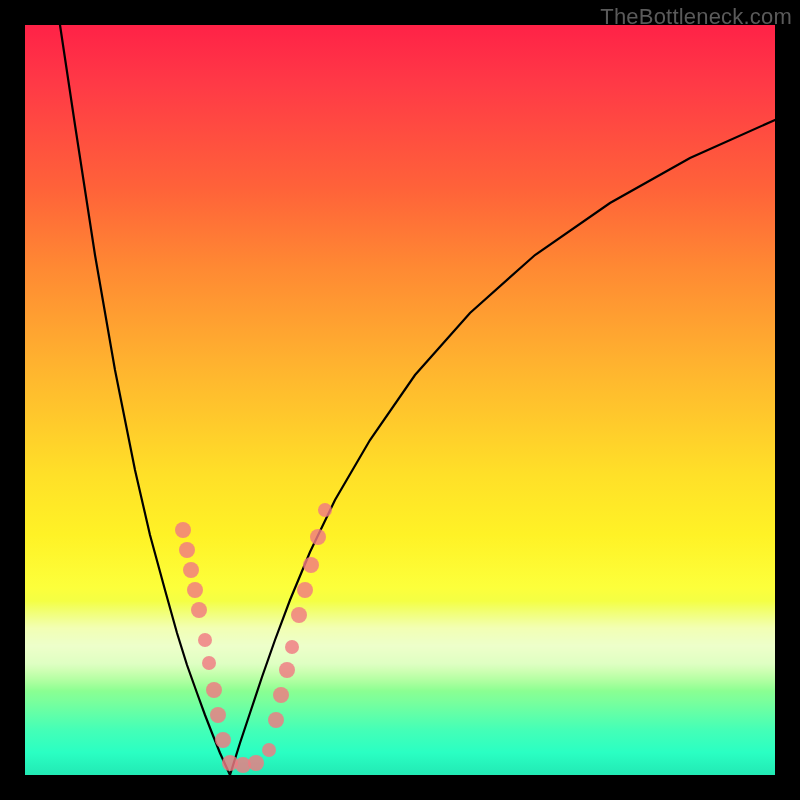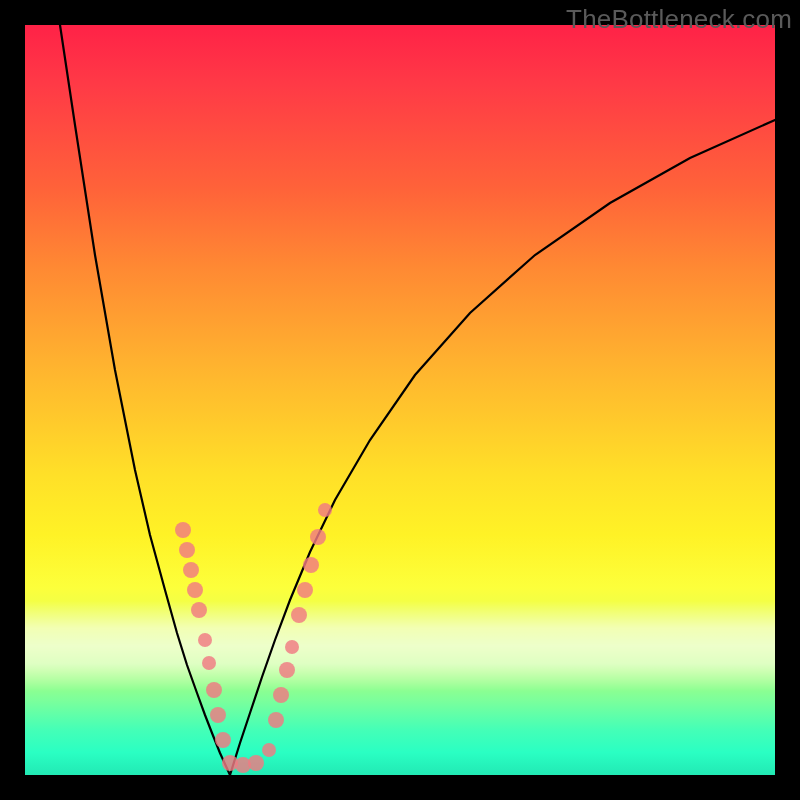--- a/index.html
+++ b/index.html
@@ -49,21 +49,21 @@
       rgba(255,255,255,0.55) 70%,
       rgba(255,255,255,0) 100%
     );
     mix-blend-mode: screen;
   }
   .watermark {
     position: absolute;
     top: 4px;
     right: 8px;
     color: #5a5a5a;
-    font-size: 26px;
+    font-size: 22px;
     letter-spacing: 0.2px;
     font-weight: 400;
   }
   svg.curve {
     position: absolute;
     left: 25px;
     top: 25px;
     width: 750px;
     height: 750px;
     overflow: visible;

